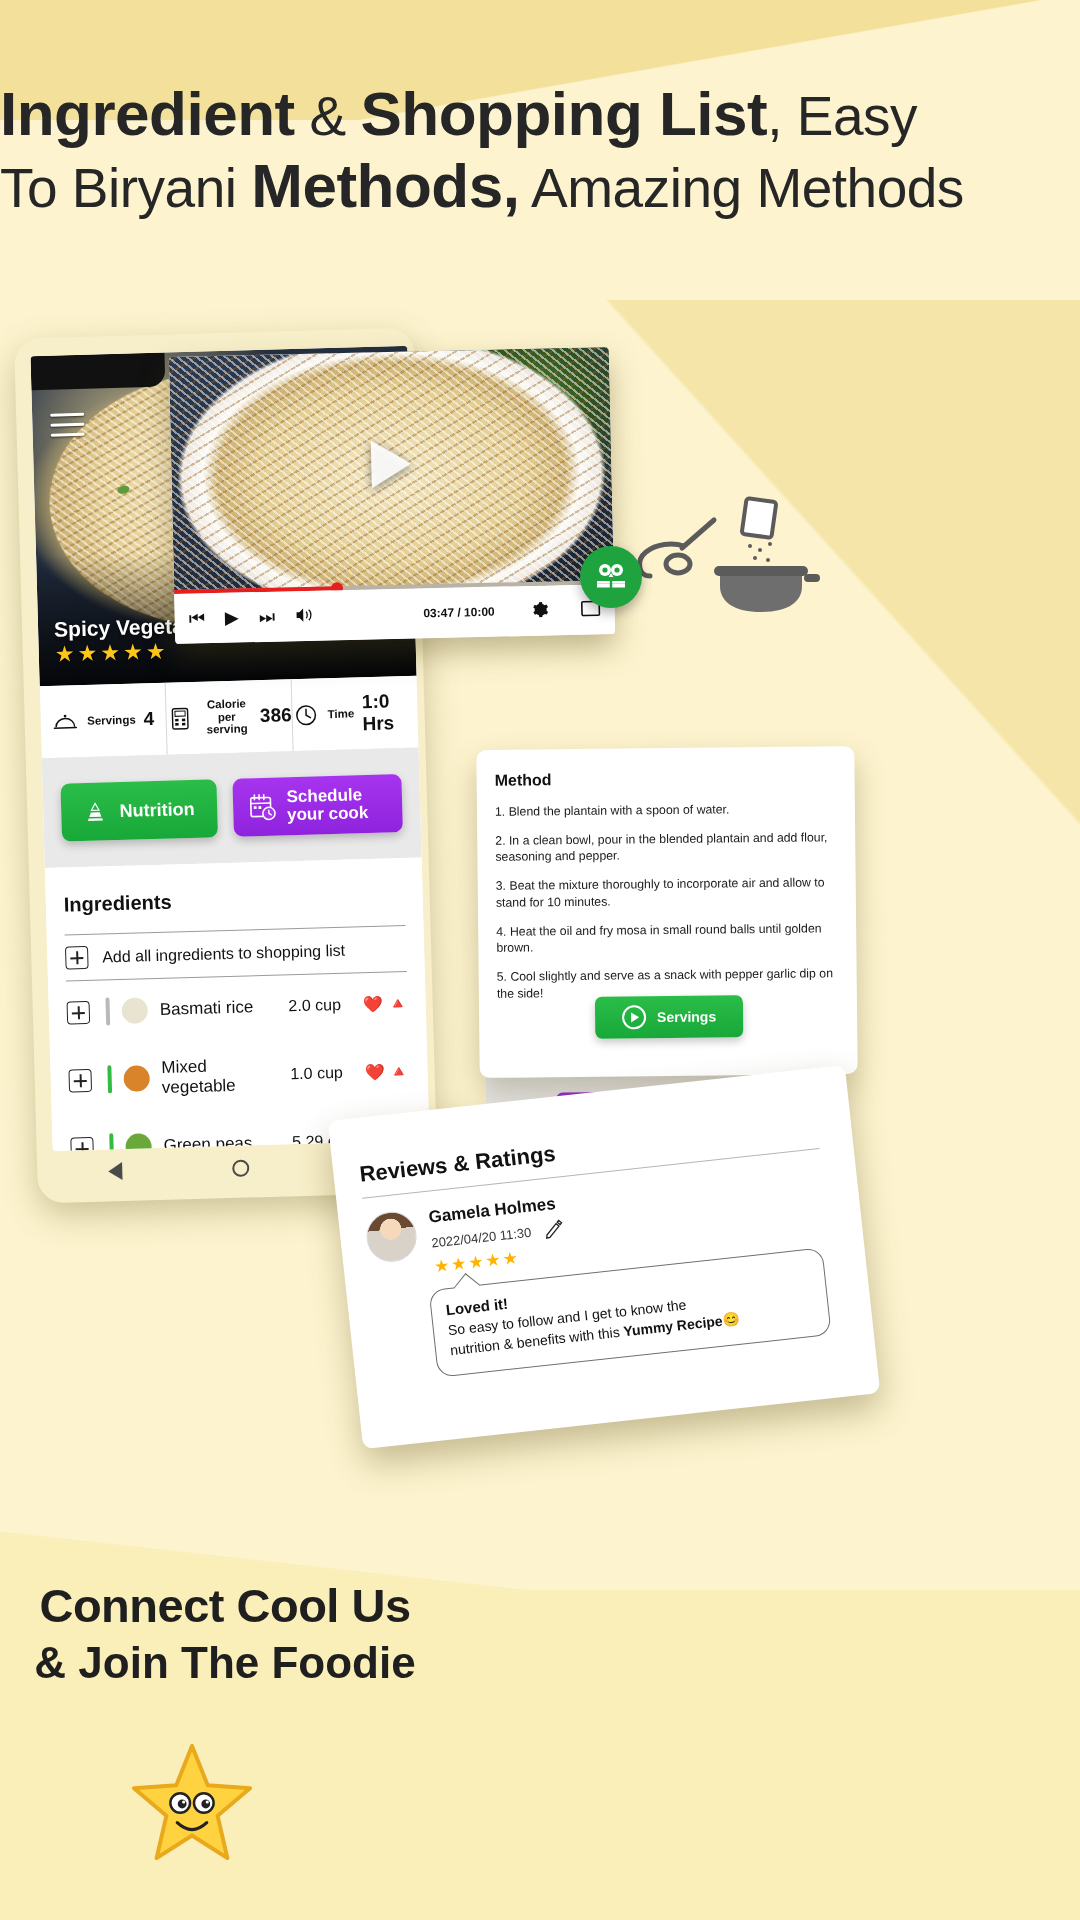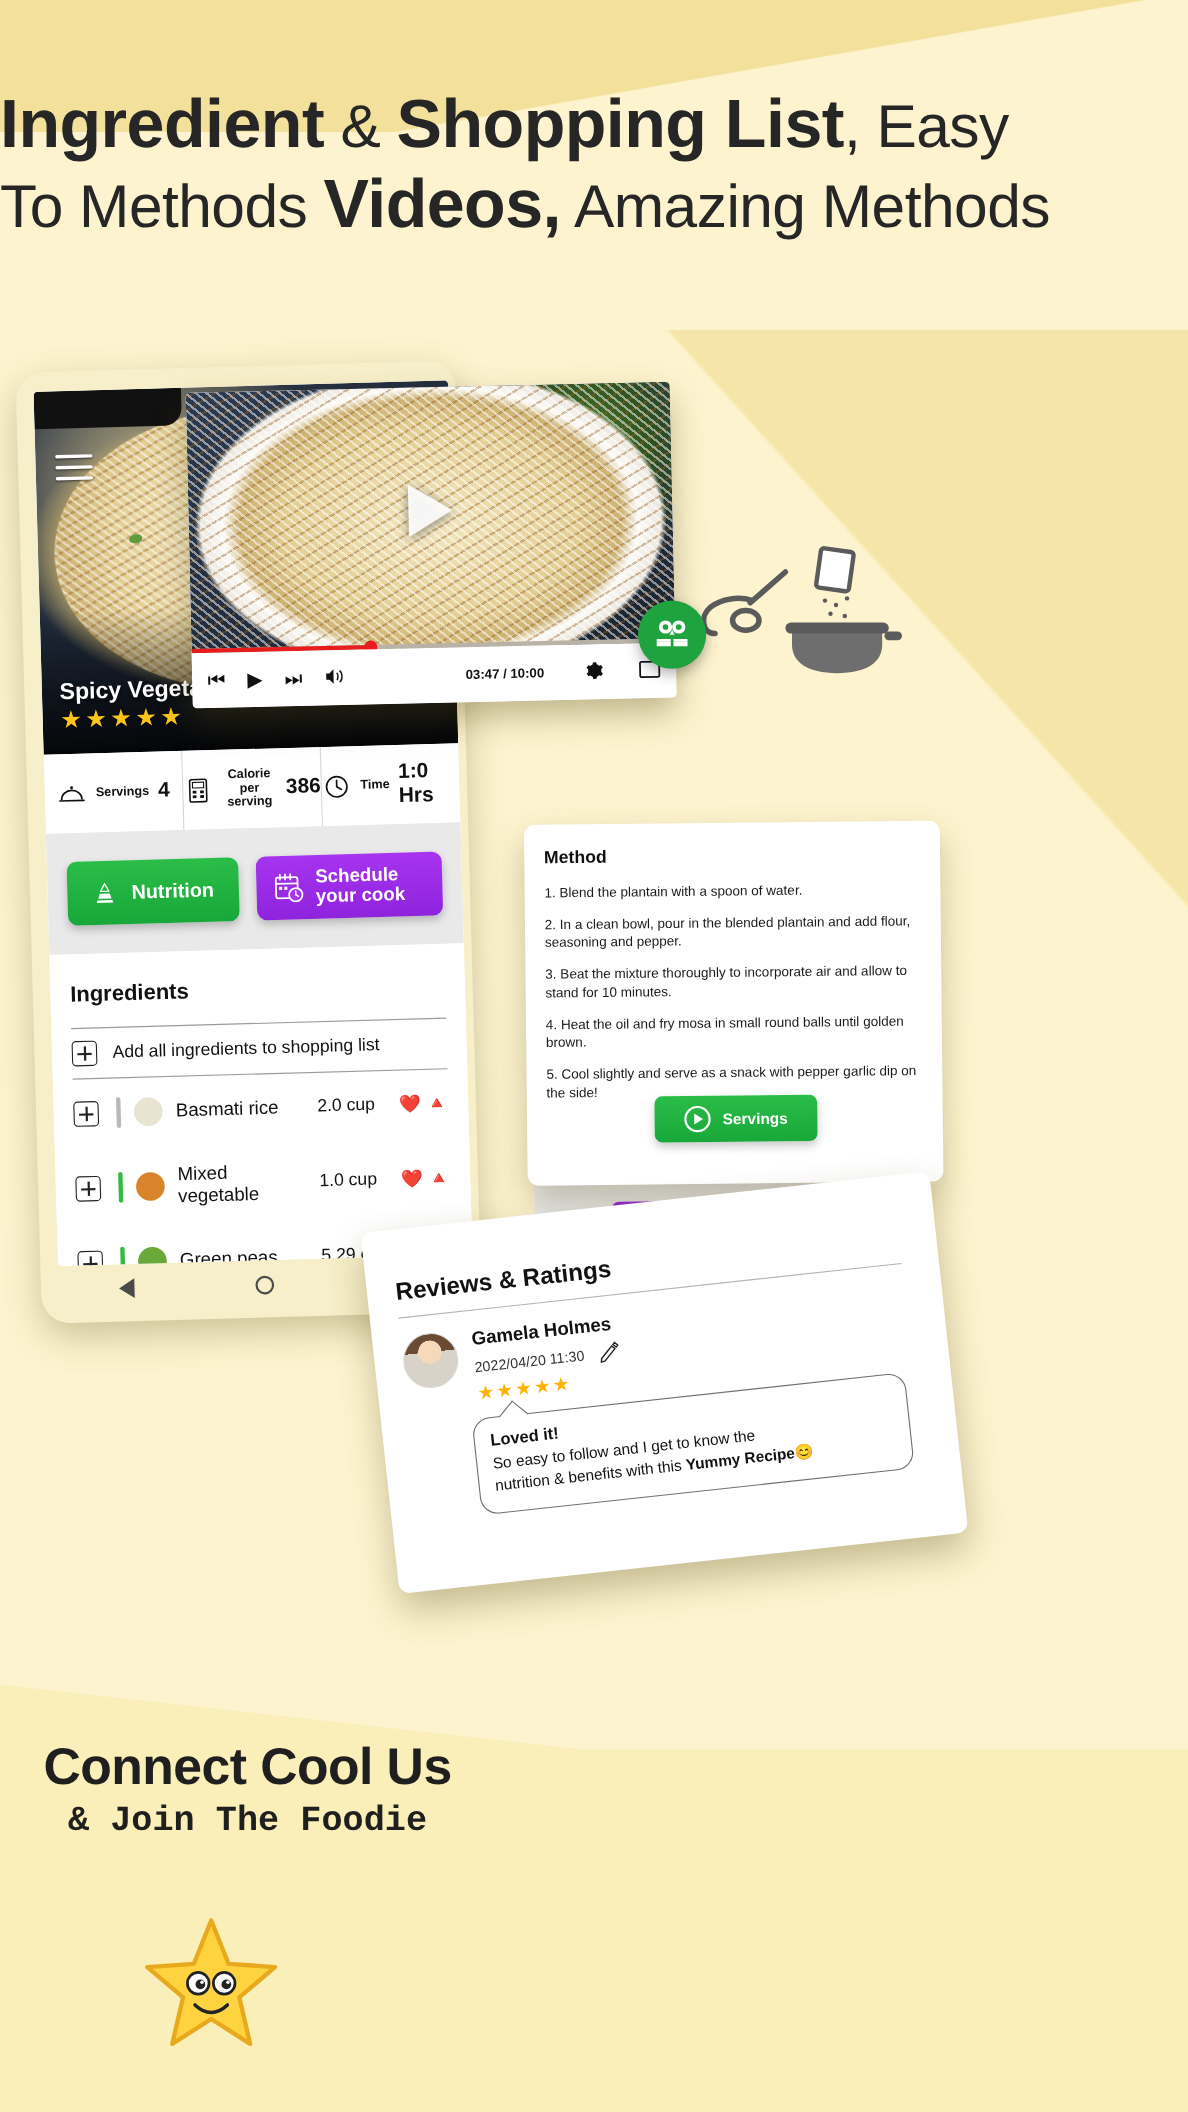--- a/index.html
+++ b/index.html
@@ -48,21 +48,21 @@
   .headline .hl-line { display: block; white-space: nowrap; }
   .hl-big { font-size: 62px; font-weight: 800; }
 
   
   .tagline {
     position: absolute; left: 10px; top: 1580px; width: 430px;
     text-align: center; color: #1f1f1f; z-index: 30;
     line-height: 1.12;
   }
   .tagline .tl1 { display:block; font-size: 47px; font-weight: 800; letter-spacing:-0.5px;}
-  .tagline .tl2 { display:block; font-size: 32px; font-weight: 700; margin-top: 5px; font-family: Liberation Mono, monospace;}
+  .tagline .tl2 { display:block; font-size: 44px; font-weight: 700; margin-top: 5px;}
   .tagline .tl3 { display:block; font-size: 40px; font-weight: 700; }
 
   
   .mascot { position: absolute; left: 128px; top: 1742px; width: 128px; height: 122px; z-index: 31;}
 
   
   .phone {
     position: absolute; left: 26px; top: 333px;
     width: 400px; height: 865px;
     transform: rotate(-1.6deg);
@@ -295,21 +295,21 @@
 <body>
 
 <div class="bg-wedge-top"></div>
 <div class="bg-main"></div>
 <div class="bg-wedge-right"></div>
 <div class="bg-bottom"></div>
 <div class="bg-bottom-wedge"></div>
 
 <div class="headline">
   <span class="hl-line"><span class="hl-big">Ingredient</span><span> &amp; </span><span class="hl-big">Shopping List</span><span>, Easy</span></span>
-  <span class="hl-line"><span>To Methods </span><span class="hl-big">Videos,</span><span> Amazing Methods</span></span>
+  <span class="hl-line"><span>To Biryani </span><span class="hl-big">Methods,</span><span> Amazing Methods</span></span>
 </div>
 
 <div class="phone">
   <div class="phone-body"></div>
   <div class="phone-screen">
 
     <div class="hero">
       <div class="bowl"></div>
       <div class="herb" style="left:22%;top:40%"></div>
       <div class="herb" style="left:55%;top:30%"></div>

